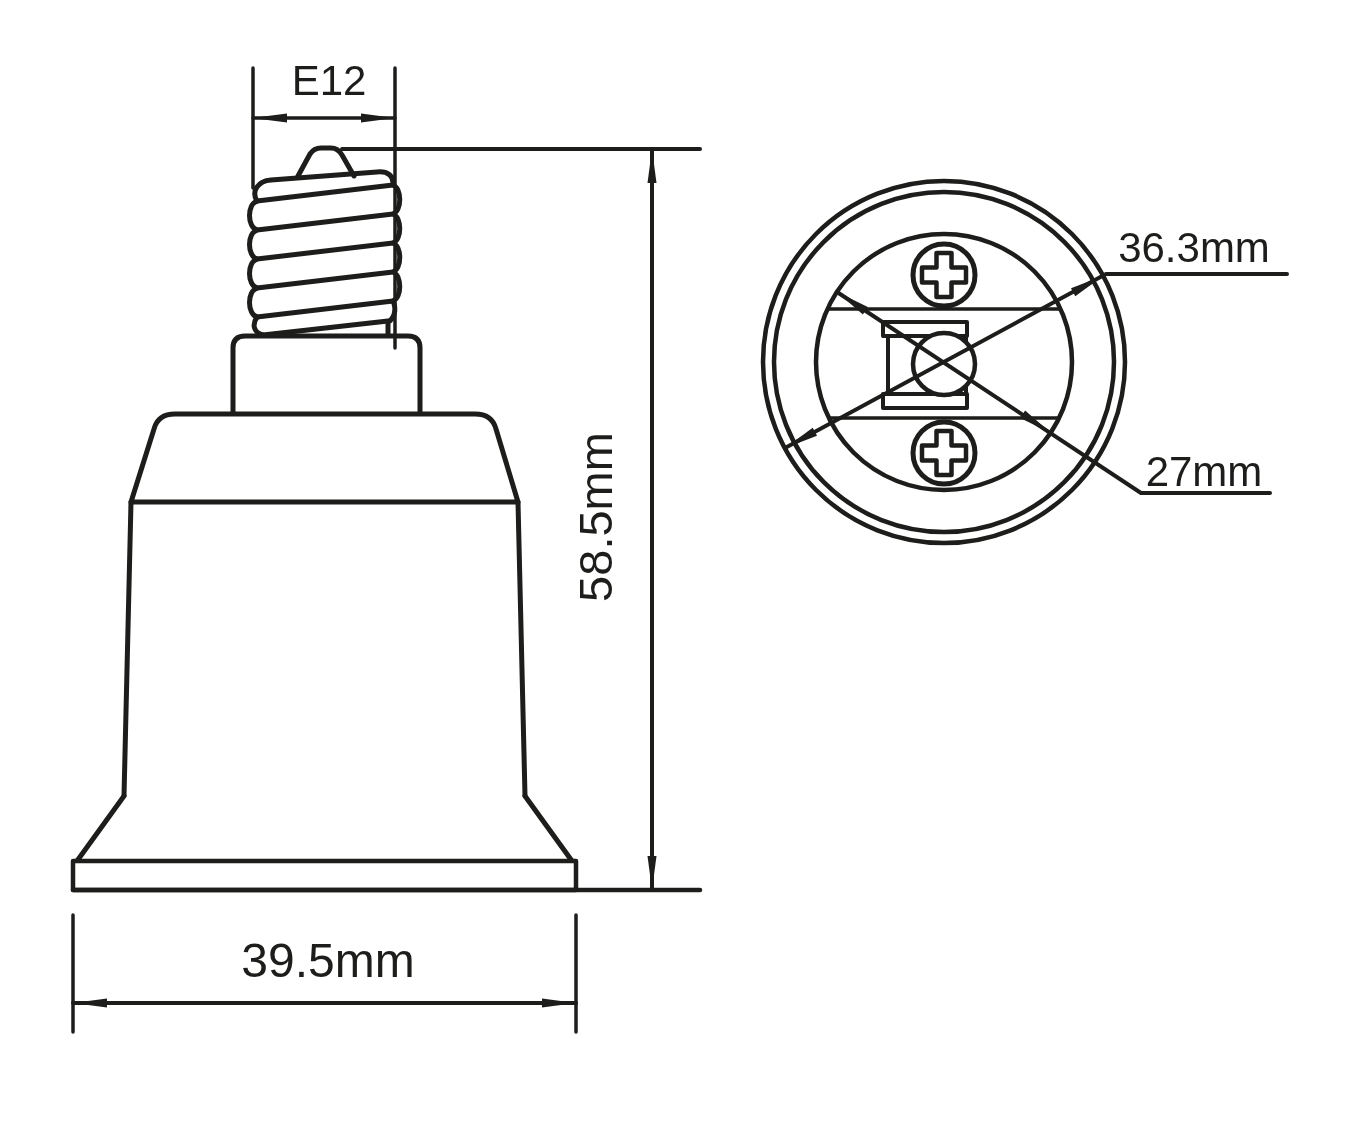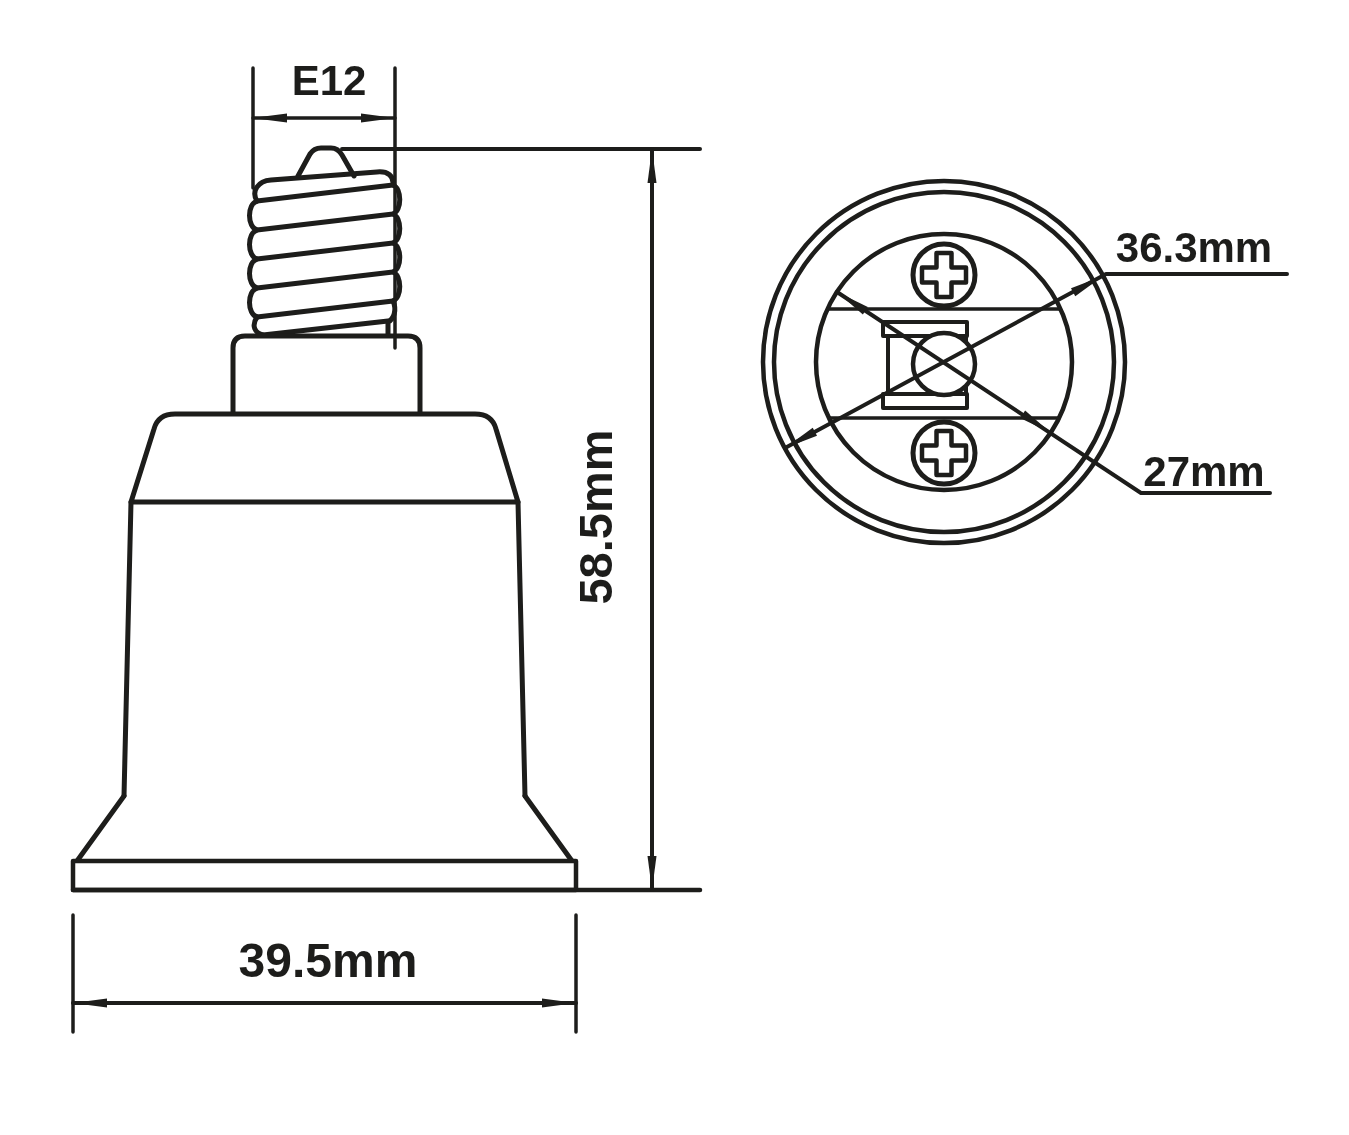--- a/index.html
+++ b/index.html
@@ -7,21 +7,20 @@
     padding: 0;
     background: #ffffff;
   }
   .page {
     width: 1349px;
     height: 1135px;
     background: #ffffff;
     position: relative;
     overflow: hidden;
     font-family: "Liberation Sans", sans-serif;
-    font-weight: bold;
   }
   svg { display: block; }
   text {
     font-family: "Liberation Sans", sans-serif;
     fill: #1d1d1b;
   }
   .dim-label   { font-size: 42px; }
   .dim-label-lg{ font-size: 48px; }
   .dim-label-v { font-size: 47px; }
 </style>

